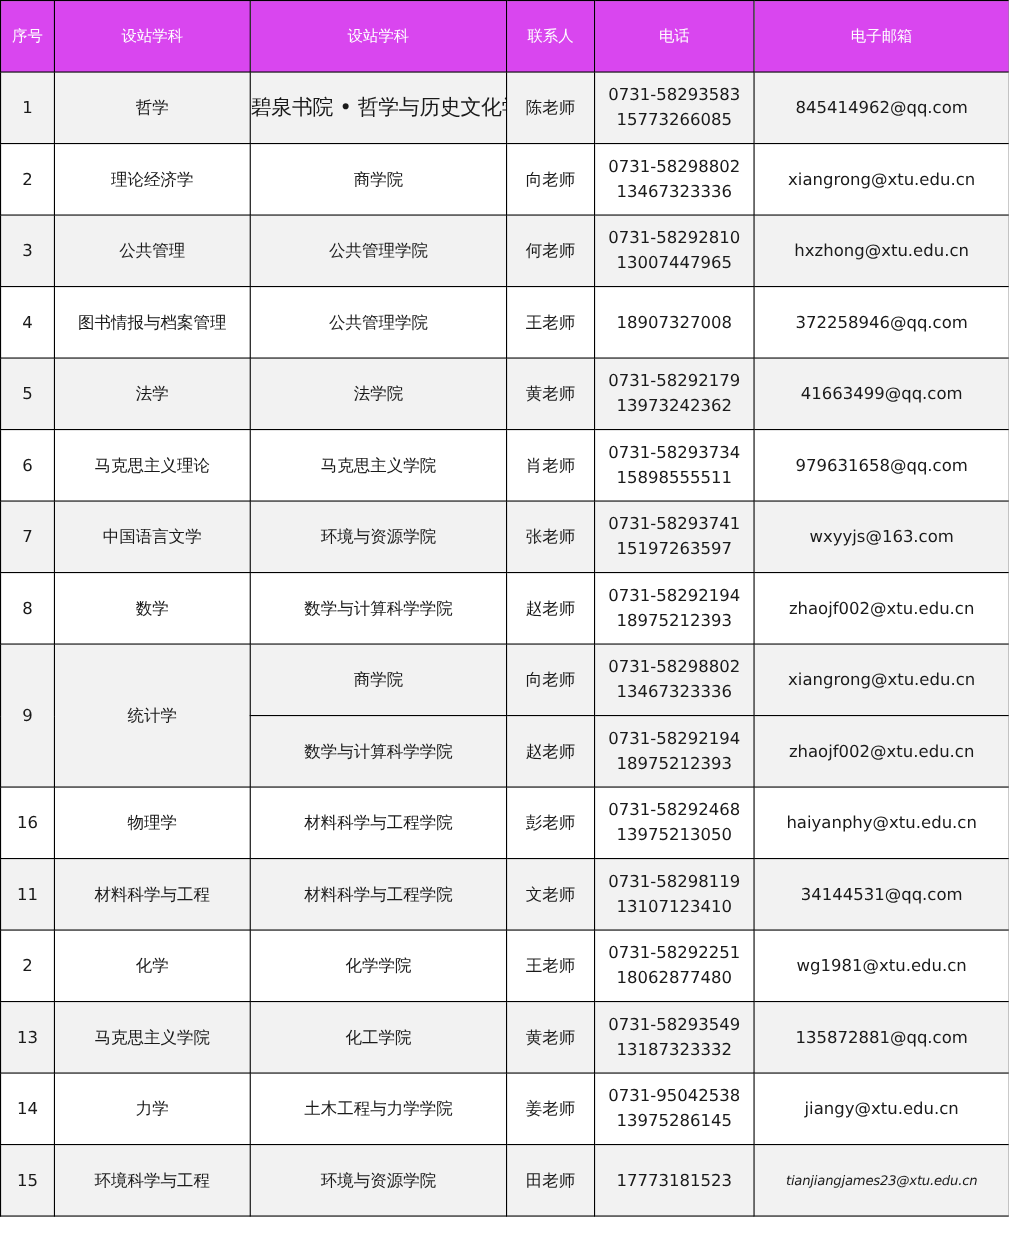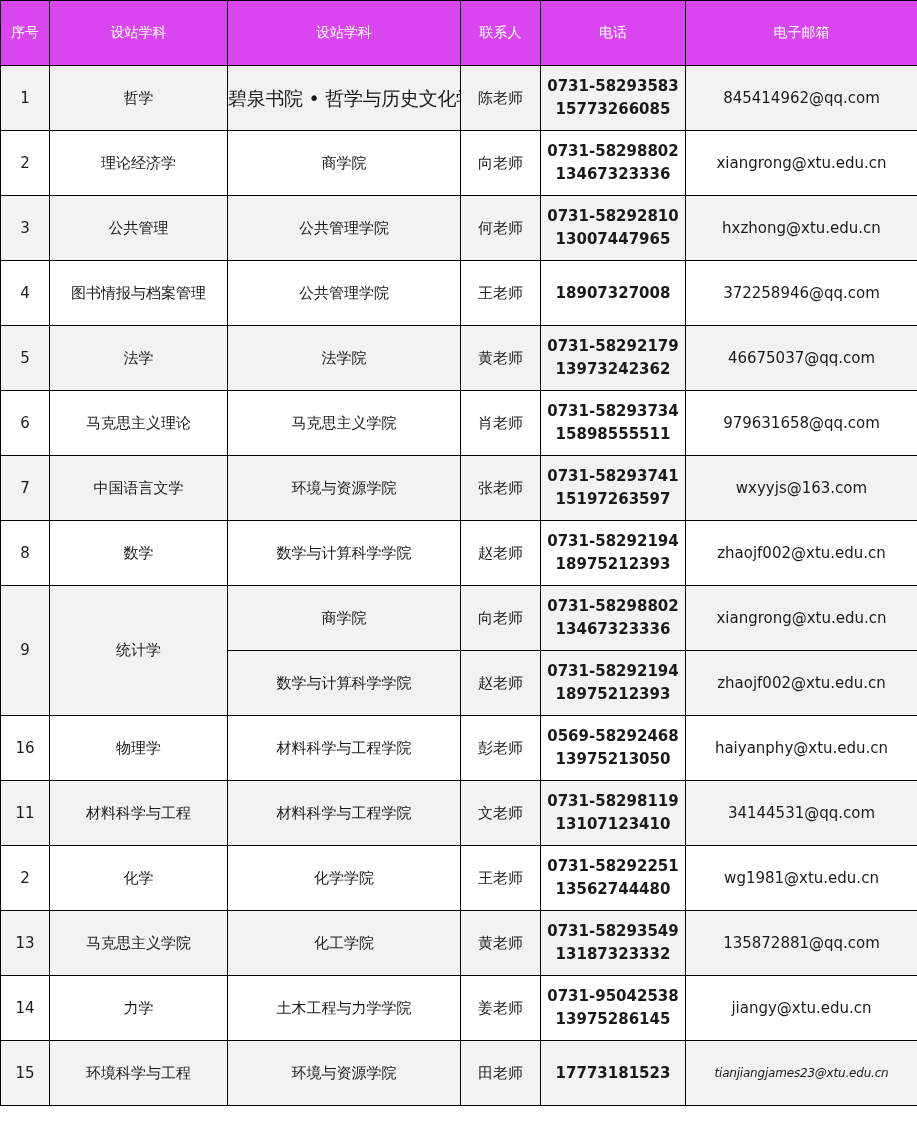--- a/index.html
+++ b/index.html
@@ -31,21 +31,21 @@
       color: #ffffff;
       font-weight: normal;
       font-size: 14px;
       height: 64px;
     }
     td { height: 64px; line-height: 23px; }
     tr.shade td { background: #f2f2f2; }
     tr.plain td { background: #ffffff; }
     td.unit-wide { font-size: 19px; letter-spacing: -0.3px; }
     td.email-wide { font-size: 12px; letter-spacing: -0.2px; font-style: italic; }
-    .line { display: block; font-weight: bold; }
+    .line { display: block; }
   </style>
 </head>
 <body>
 
 <table>
   <colgroup>
     <col class="c0">
       <col class="c1">
       <col class="c2">
       <col class="c3">
@@ -113,21 +113,21 @@
 
     <tr class="shade">
       <td>5</td>
       <td>法学</td>
       <td>法学院</td>
       <td>黄老师</td>
       <td>
           <span class="line">0731-58292179</span>
           <span class="line">13973242362</span>
         </td>
-      <td>46675037@qq.com</td>
+      <td>41663499@qq.com</td>
     </tr>
 
     <tr class="plain">
       <td>6</td>
       <td>马克思主义理论</td>
       <td>马克思主义学院</td>
       <td>肖老师</td>
       <td>
           <span class="line">0731-58293734</span>
           <span class="line">15898555511</span>
@@ -180,21 +180,21 @@
         </td>
       <td>zhaojf002@xtu.edu.cn</td>
     </tr>
 
     <tr class="plain">
       <td>16</td>
       <td>物理学</td>
       <td>材料科学与工程学院</td>
       <td>彭老师</td>
       <td>
-          <span class="line">0569-58292468</span>
+          <span class="line">0731-58292468</span>
           <span class="line">13975213050</span>
         </td>
       <td>haiyanphy@xtu.edu.cn</td>
     </tr>
 
     <tr class="shade">
       <td>11</td>
       <td>材料科学与工程</td>
       <td>材料科学与工程学院</td>
       <td>文老师</td>
@@ -205,21 +205,21 @@
       <td>34144531@qq.com</td>
     </tr>
 
     <tr class="plain">
       <td>2</td>
       <td>化学</td>
       <td>化学学院</td>
       <td>王老师</td>
       <td>
           <span class="line">0731-58292251</span>
-          <span class="line">13562744480</span>
+          <span class="line">18062877480</span>
         </td>
       <td>wg1981@xtu.edu.cn</td>
     </tr>
 
     <tr class="shade">
       <td>13</td>
       <td>马克思主义学院</td>
       <td>化工学院</td>
       <td>黄老师</td>
       <td>

